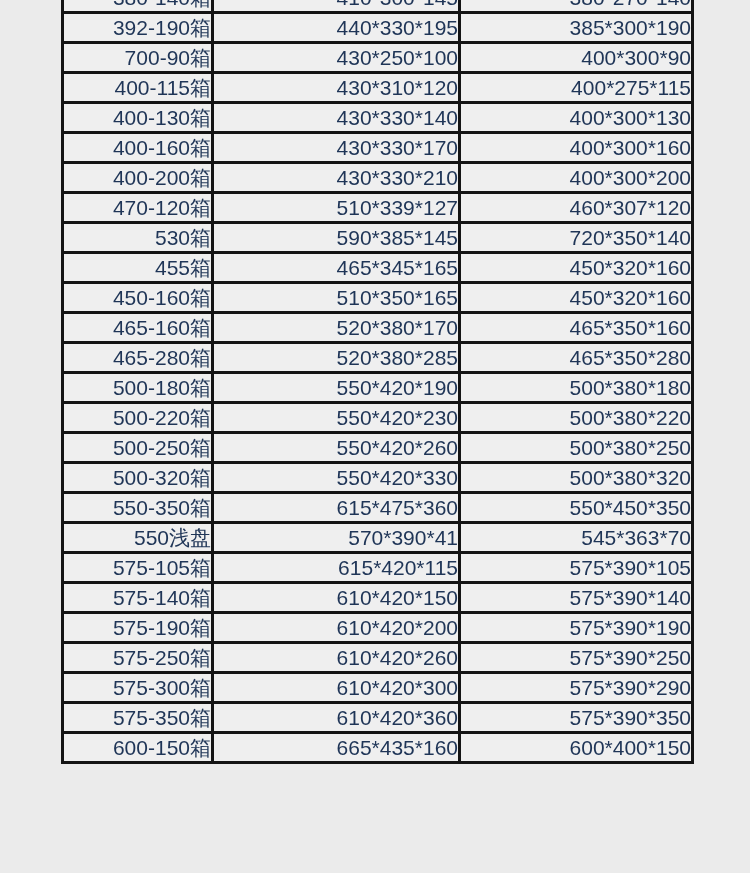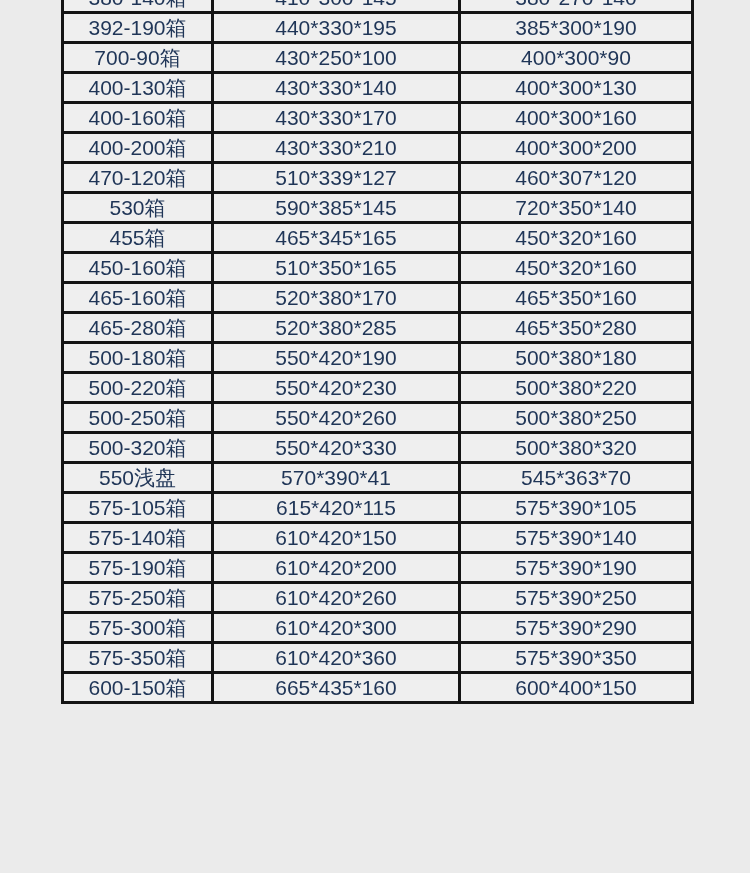--- a/index.html
+++ b/index.html
@@ -30,25 +30,25 @@
     height: 27px;
     padding: 0;
     background: #efefef;
     color: #1f3557;
     font-size: 21px;
     line-height: 27px;
     white-space: nowrap;
     overflow: hidden;
   }
   td.col-model {
-    text-align: center;
+    text-align: right;
     padding-left: 23px;
   }
   td.col-outer, td.col-inner {
-    text-align: center;
+    text-align: right;
     margin-top: 28px;
   }
   col.c-model { width: 150px; }
   col.c-outer { width: 247px; }
   col.c-inner { width: 233px; }
 </style>
 </head>
 <body>
 
 <div class="viewport">
@@ -70,20 +70,25 @@
     <td class="col-outer">440*330*195</td>
     <td class="col-inner">385*300*190</td>
   </tr>
 
   <tr>
     <td class="col-model">700-90箱</td>
     <td class="col-outer">430*250*100</td>
     <td class="col-inner">400*300*90</td>
   </tr>
 
+  <tr>
+    <td class="col-model">400-115箱</td>
+    <td class="col-outer">430*310*120</td>
+    <td class="col-inner">400*275*115</td>
+  </tr>
 
   <tr>
     <td class="col-model">400-130箱</td>
     <td class="col-outer">430*330*140</td>
     <td class="col-inner">400*300*130</td>
   </tr>
 
   <tr>
     <td class="col-model">400-160箱</td>
     <td class="col-outer">430*330*170</td>
@@ -153,20 +158,25 @@
     <td class="col-inner">500*380*250</td>
   </tr>
 
 
   <tr>
     <td class="col-model">500-320箱</td>
     <td class="col-outer">550*420*330</td>
     <td class="col-inner">500*380*320</td>
   </tr>
 
+  <tr>
+    <td class="col-model">550-350箱</td>
+    <td class="col-outer">615*475*360</td>
+    <td class="col-inner">550*450*350</td>
+  </tr>
 
   <tr>
     <td class="col-model">550浅盘</td>
     <td class="col-outer">570*390*41</td>
     <td class="col-inner">545*363*70</td>
   </tr>
 
   <tr>
     <td class="col-model">575-105箱</td>
     <td class="col-outer">615*420*115</td>

